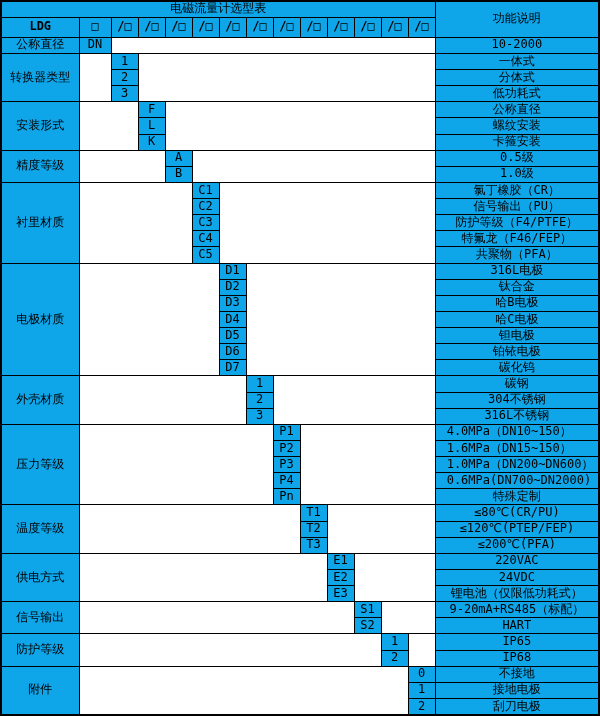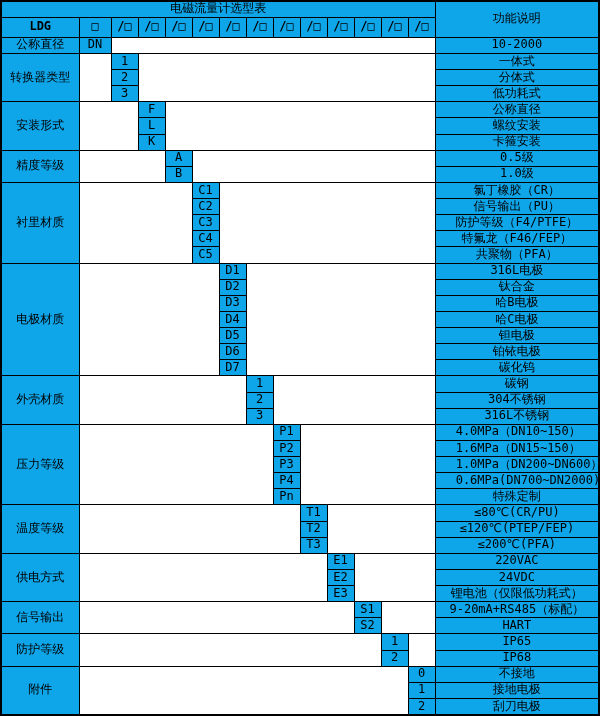--- a/index.html
+++ b/index.html
@@ -22,21 +22,21 @@
     line-height:1.15;
     white-space:nowrap;
     overflow:hidden;
   }
   tr{height:16px;}
   tr.r-title{height:16px;}
   tr.r-model{height:20px;font-weight:bold;}
   td.title{font-size:13px;}
   td.fnh{font-size:13px;border-left:2px solid #000;}
   td.desc{border-left:2px solid #000;margin-left:28px;}
-  td.desc.ld{text-align:left;padding-left:20px;}
+  td.desc.ld{text-align:left;padding-left:11px;}
   td.lab{font-size:13px;}
   td.ldg{text-align:left;padding-left:9px;}
   td.sp{background:#fff;}
   td.code{font-size:12px;margin-left:30px;}
   td.box{font-size:12px;}
 </style>
 </head>
 <body>
 
 <table class="sel">

